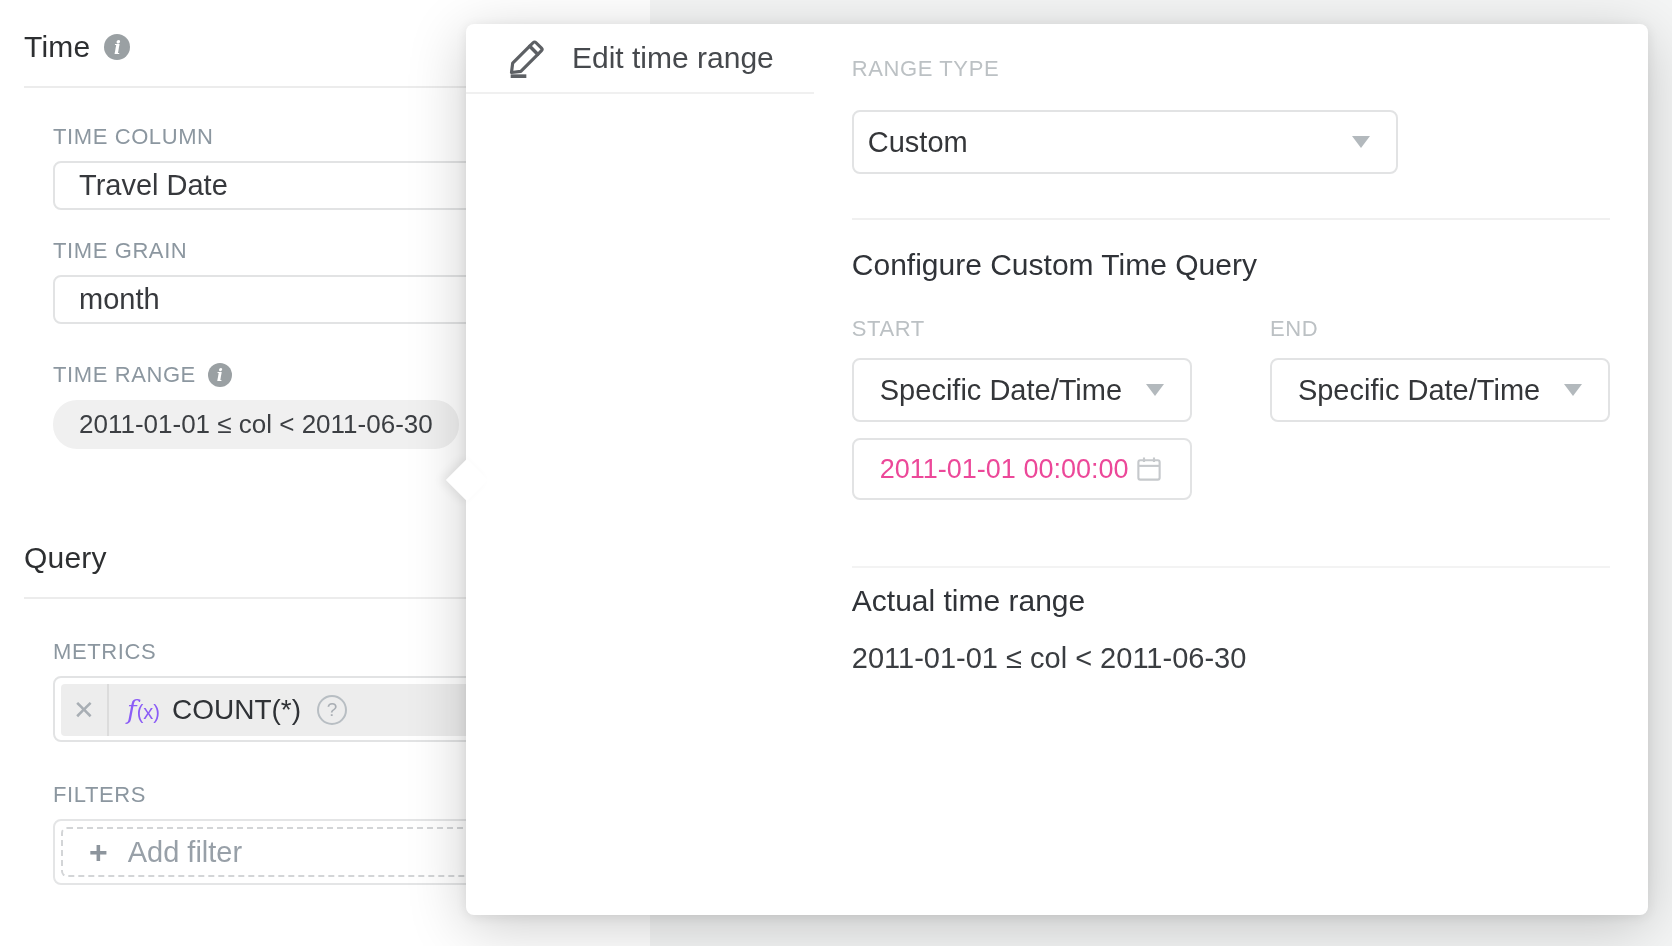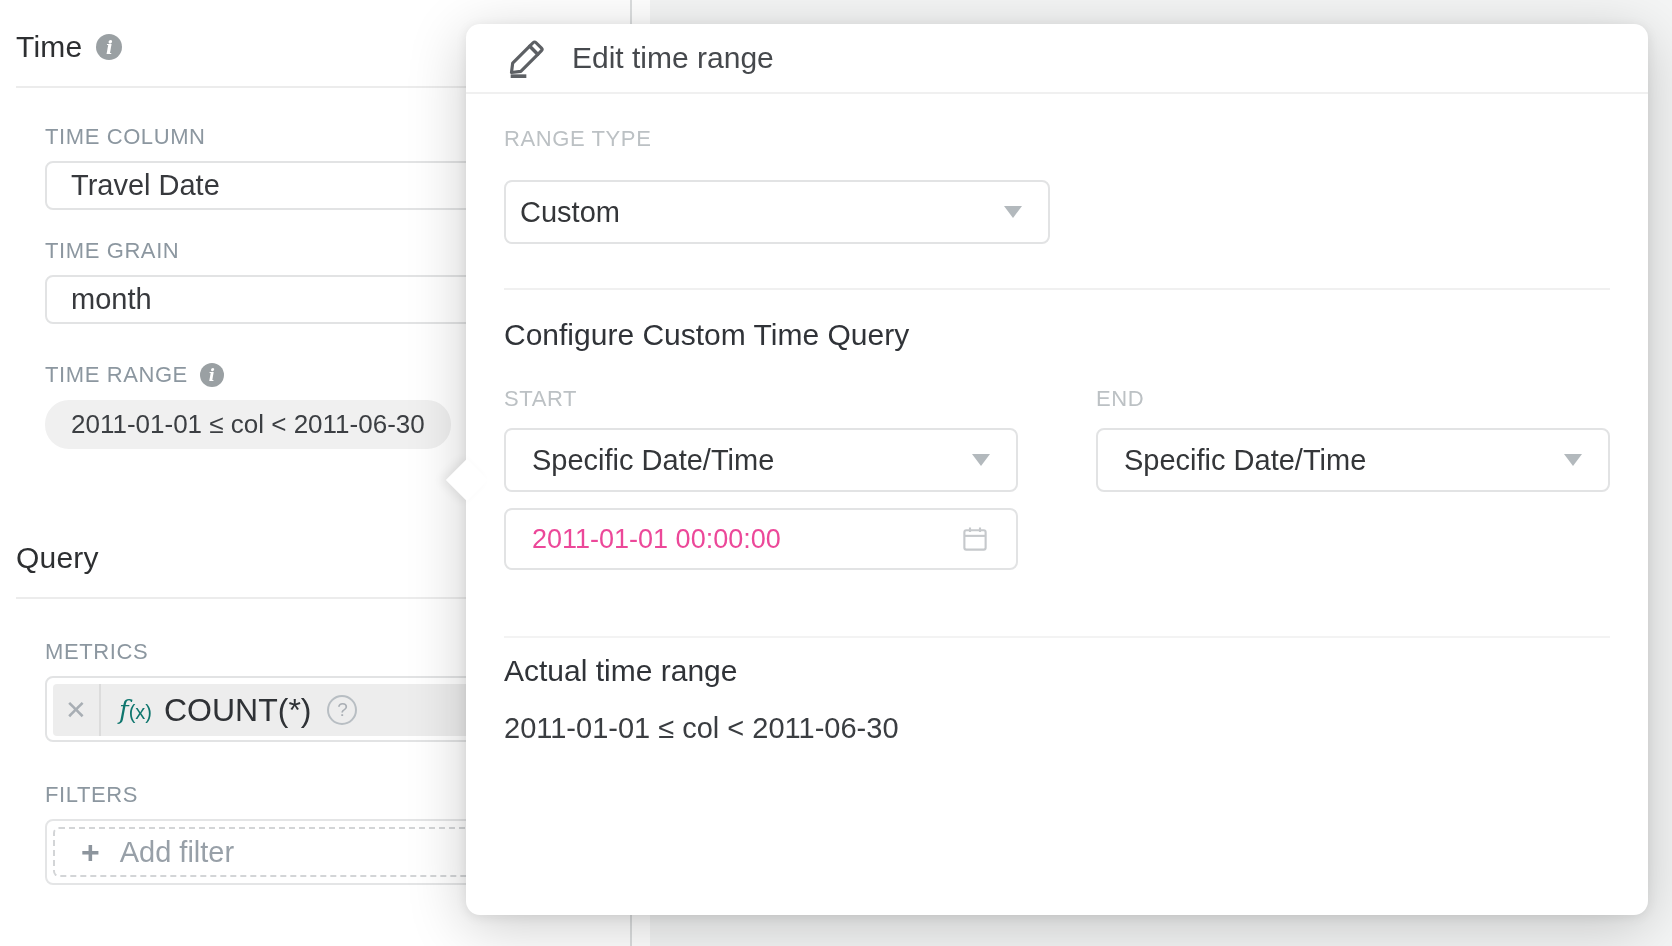--- a/index.html
+++ b/index.html
@@ -6,21 +6,21 @@
   html,body { width:1672px; height:946px; }
   body { font-family:"Liberation Sans","DejaVu Sans",sans-serif; background:#fff; }
 
   .screen { position:relative; width:1672px; height:946px; overflow:hidden; background:#fff; }
 
   
   .bg-right { position:absolute; left:650px; top:0; right:0; bottom:0; background:#f4f5f5; }
   .panel-edge { position:absolute; left:630px; top:0; width:2px; height:100%; background:#dcdedf; }
 
   
-  .panel { position:absolute; left:0; top:0; width:630px; height:946px; background:#fff; padding:0 16px; }
+  .panel { position:absolute; left:8px; top:0; width:630px; height:946px; background:#fff; padding:0 16px; }
   .sec-title-row { display:flex; align-items:center; gap:14px; }
   .sec-title { font-size:30px; font-weight:500; color:#2d2f31; letter-spacing:.2px; }
   .sec-title-row.time { margin-top:30px; }
   .sec-title-row.query { margin-top:92px; }
   .sec-divider { height:2px; background:#ececec; margin-top:22px; }
 
   .info-icon { display:inline-flex; align-items:center; justify-content:center;
     width:26px; height:26px; border-radius:50%; background:#9aa0a3; color:#fff;
     font-family:"DejaVu Serif",serif; font-style:italic; font-weight:bold; font-size:18px; }
   .info-icon.small { width:24px; height:24px; font-size:16px; }
@@ -38,43 +38,43 @@
   .pill { margin-top:12px; display:inline-block; background:#f0f0f0; border-radius:24px;
     padding:9px 26px; font-size:26px; color:#3c3f43; white-space:nowrap; }
 
   
   .metric-box { margin-top:11px; width:570px; height:66px; border:2px solid #e2e3e4; border-radius:8px;
     padding:6px; background:#fff; }
   .metric-pill { height:52px; background:#ededed; border-radius:4px; display:flex; align-items:center; }
   .metric-x { width:48px; display:flex; align-items:center; justify-content:center;
     color:#a8aeb4; font-size:26px; border-right:2px solid #dcdcdc; align-self:stretch; }
   .metric-body { display:flex; align-items:center; gap:12px; padding:0 18px; }
-  .fx { color:#0f766e; }
+  .fx { color:#8b5cf6; }
   .fx .fx-f { font-family:"DejaVu Serif",serif; font-style:italic; font-size:26px; }
   .fx .fx-x { font-size:20px; }
-  .metric-name { font-size:32px; color:#2f3236; }
+  .metric-name { font-size:28px; color:#2f3236; }
   .help-circle { display:inline-flex; align-items:center; justify-content:center;
     width:30px; height:30px; border:2px solid #b8bec3; border-radius:50%;
     color:#a9aeb4; font-size:19px; margin-left:4px; }
 
   
   .addfilter-box { margin-top:11px; width:570px; height:66px; border:2px solid #e4e5e6; border-radius:8px;
     padding:6px; background:#fff; }
   .addfilter-inner { height:100%; border:2px dashed #d3d5d7; border-radius:6px;
     display:flex; align-items:center; gap:20px; padding:0 26px; }
   .plus-glyph { font-size:32px; color:#8d959d; font-weight:bold; line-height:1; }
   .addfilter-label { font-size:29px; color:#98a0a8; }
 
   .panel .lbl-m { margin-top:40px; }
 
   
   .popover { position:absolute; left:466px; top:24px; width:1182px; height:891px;
-    background:#fff; border-radius:14px; z-index:10;
+    background:#fff; border-radius:8px; z-index:10;
     box-shadow:0 12px 60px rgba(0,0,0,.20), 0 2px 12px rgba(0,0,0,.08);
-    display:flex; flex-direction:column; }
+    display:flex; flex-direction:row; }
   .popover-arrow { position:absolute; left:-14px; top:441px; width:30px; height:30px;
     background:#fff; transform:rotate(45deg);
     box-shadow:-4px 4px 10px rgba(0,0,0,.07); }
 
   .pop-header { height:70px; flex:0 0 auto; display:flex; align-items:center; gap:26px;
     padding:0 40px; border-bottom:2px solid #f0f0f0; }
   .pop-title { font-size:30px; color:#46494d; }
 
   .pop-body { flex:1 1 auto; padding:32px 38px 0 38px; }
   .lbl-light { font-size:22px; letter-spacing:.6px; color:#bcc1c4; }

